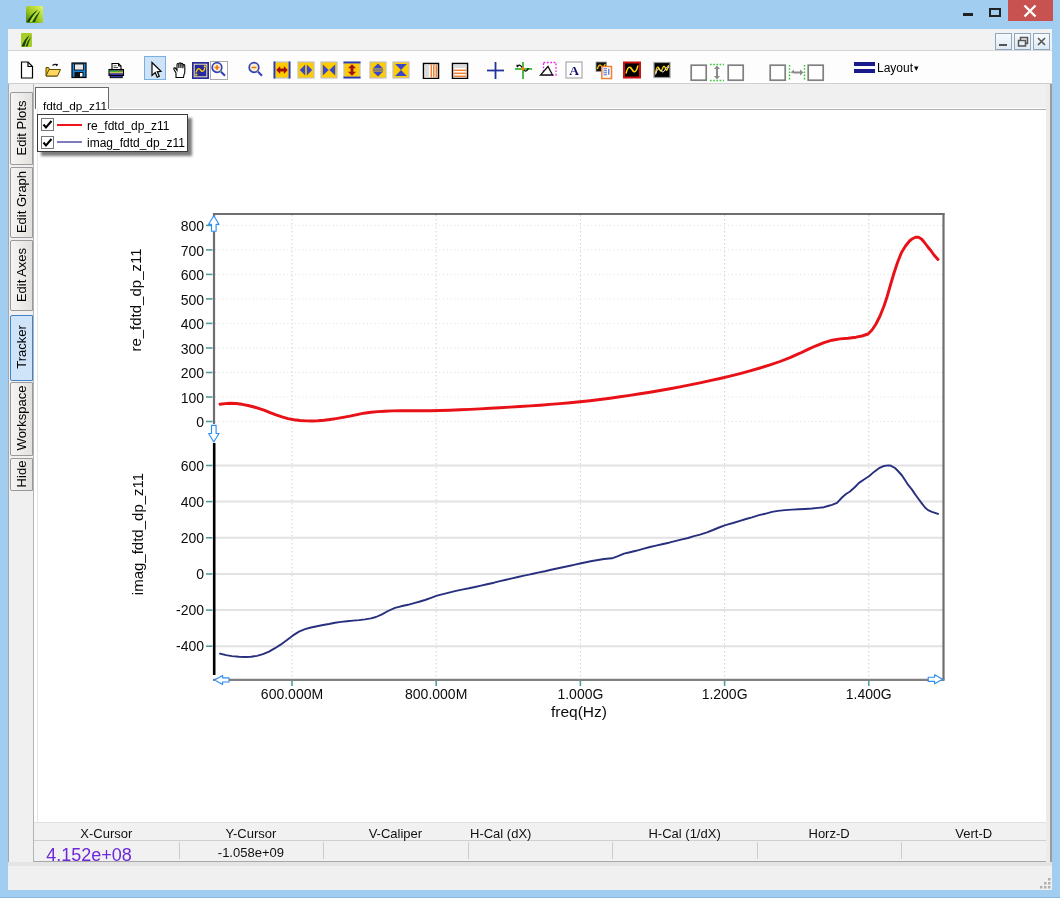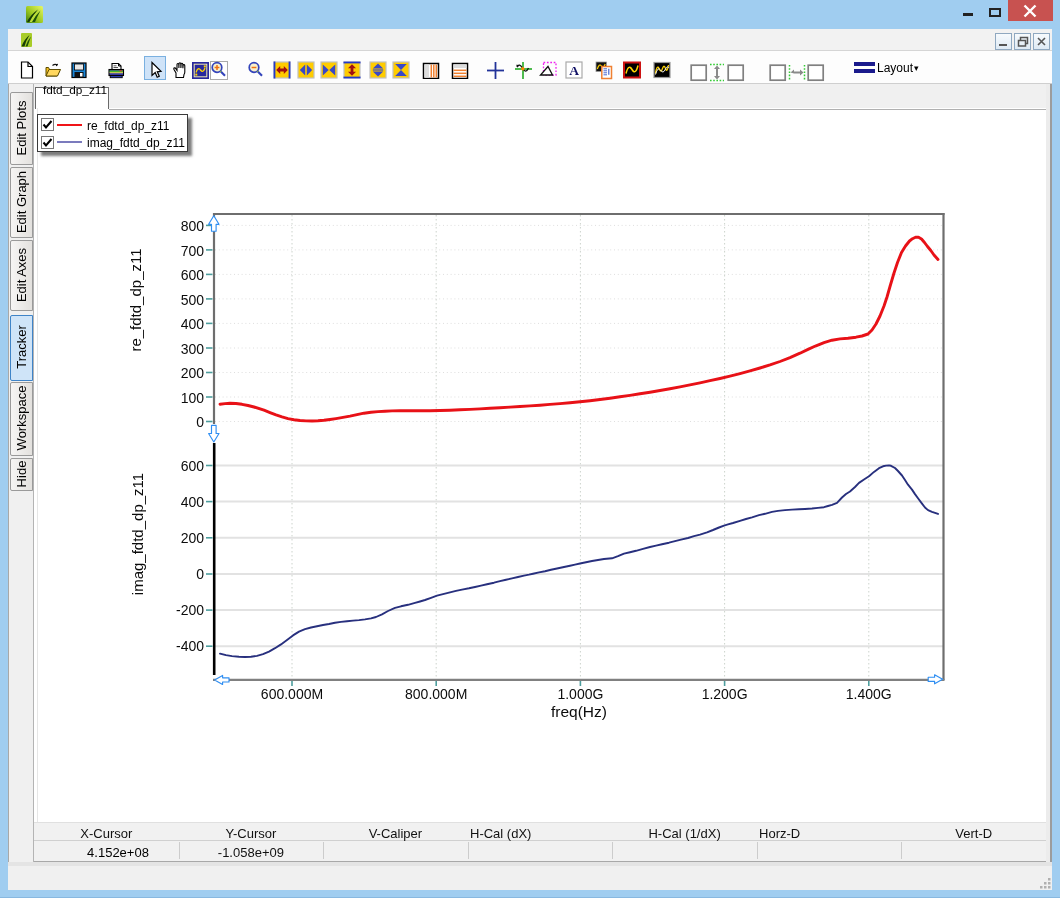--- a/index.html
+++ b/index.html
@@ -241,42 +241,42 @@
       <div style="position:absolute;left:50%;top:50%;transform:translate(-50%,-50%) rotate(-90deg);font-size:13px;color:#000;white-space:nowrap;">Workspace</div>
     </div>
 <div class="abs" style="left:9.5px;top:458px;width:23px;height:33px;background:linear-gradient(90deg,#f6f5f4,#e3e1de);border:1px solid #9a9a9a;border-radius:2px 0 0 2px;"></div>
 <div class="abs" style="left:9px;top:465.5px;width:24px;height:17px;">
       <div style="position:absolute;left:50%;top:50%;transform:translate(-50%,-50%) rotate(-90deg);font-size:13px;color:#000;white-space:nowrap;">Hide</div>
     </div>
 
 <div class="abs" style="left:34px;top:84px;width:1012px;height:24px;background:#f0f0f0;"></div>
 <div class="abs" style="left:34px;top:108px;width:1012px;height:714px;background:#ffffff;"></div>
 <div class="abs" style="left:34.5px;top:87px;width:74px;height:22px;background:#ffffff;border:1px solid #6a6a6a;border-bottom:none;"></div>
-<div class="abs" style="left:43px;top:83px;font-size:11.8px;color:#000;">fdtd_dp_z11</div>
+<div class="abs" style="left:43px;top:99px;font-size:11.8px;color:#000;">fdtd_dp_z11</div>
 <div class="abs" style="left:108.5px;top:109px;width:937.5px;height:1px;background:#b0b0b0;"></div>
 
 <div class="abs" style="left:33px;top:84px;width:1px;height:778px;background:#b4b4b4;"></div>
 <div class="abs" style="left:37px;top:108px;width:1px;height:714px;background:#e6e6e6;"></div>
 
 <div class="abs" style="left:34px;top:822px;width:1012px;height:39px;background:#f1f1f1;border-top:1px solid #e0e0e0;"></div>
 <div class="abs" style="left:34px;top:839.5px;width:1012px;height:1px;background:#d0d0d0;"></div>
 <div class="abs" style="left:34px;top:860.5px;width:1012px;height:1.5px;background:#a8a8a8;"></div>
 <div class="abs" style="left:36.3px;top:825.5px;width:140px;text-align:center;font-size:13px;color:#111;">X-Cursor</div>
-<div class="abs" style="left:48px;top:844.5px;width:140px;text-align:center;font-size:13px;color:#000000;">4.152e+08</div>
+<div class="abs" style="left:19px;top:844.5px;width:140px;text-align:center;font-size:18px;color:#6d28d9;">4.152e+08</div>
 <div class="abs" style="left:178.6px;top:842px;width:1px;height:17px;background:#cccccc;"></div>
 <div class="abs" style="left:180.9px;top:825.5px;width:140px;text-align:center;font-size:13px;color:#111;">Y-Cursor</div>
 <div class="abs" style="left:180.9px;top:844.5px;width:140px;text-align:center;font-size:13px;color:#111;">-1.058e+09</div>
 <div class="abs" style="left:323.1px;top:842px;width:1px;height:17px;background:#cccccc;"></div>
 <div class="abs" style="left:325.4px;top:825.5px;width:140px;text-align:center;font-size:13px;color:#111;">V-Caliper</div>
 <div class="abs" style="left:467.7px;top:842px;width:1px;height:17px;background:#cccccc;"></div>
 <div class="abs" style="left:470.0px;top:825.5px;width:140px;font-size:13px;color:#111;">H-Cal (dX)</div>
 <div class="abs" style="left:612.3px;top:842px;width:1px;height:17px;background:#cccccc;"></div>
 <div class="abs" style="left:614.6px;top:825.5px;width:140px;text-align:center;font-size:13px;color:#111;">H-Cal (1/dX)</div>
 <div class="abs" style="left:756.9px;top:842px;width:1px;height:17px;background:#cccccc;"></div>
-<div class="abs" style="left:759.1px;top:825.5px;width:140px;text-align:left;font-size:13px;color:#111;">Horz-D</div>
+<div class="abs" style="left:759.1px;top:825.5px;width:140px;text-align:center;font-size:13px;color:#111;">Horz-D</div>
 <div class="abs" style="left:901.4px;top:842px;width:1px;height:17px;background:#cccccc;"></div>
 <div class="abs" style="left:903.7px;top:825.5px;width:140px;text-align:center;font-size:13px;color:#111;">Vert-D</div>
 
 <div class="abs" style="left:37px;top:114px;width:151px;height:38px;background:#ffffff;border:1px solid #3a3a3a;box-shadow:3.5px 3.5px 2.5px rgba(80,80,80,0.75);"></div>
 <div class="abs" style="left:41px;top:118px;width:12.5px;height:12.5px;background:#fff;border:1px solid #777;"></div>
 <svg class="abs" style="left:41px;top:118px;" width="13" height="13" viewBox="0 0 13 13">
       <path d="M2.5 6.5 L5 9.5 L10.5 3" fill="none" stroke="#000" stroke-width="2"></path>
     </svg>
 <div class="abs" style="left:57px;top:123.7px;width:25px;height:2.8px;background:#f01418;"></div>
 <div class="abs" style="left:87px;top:119.3px;font-size:12px;color:#000;">re_fdtd_dp_z11</div>

